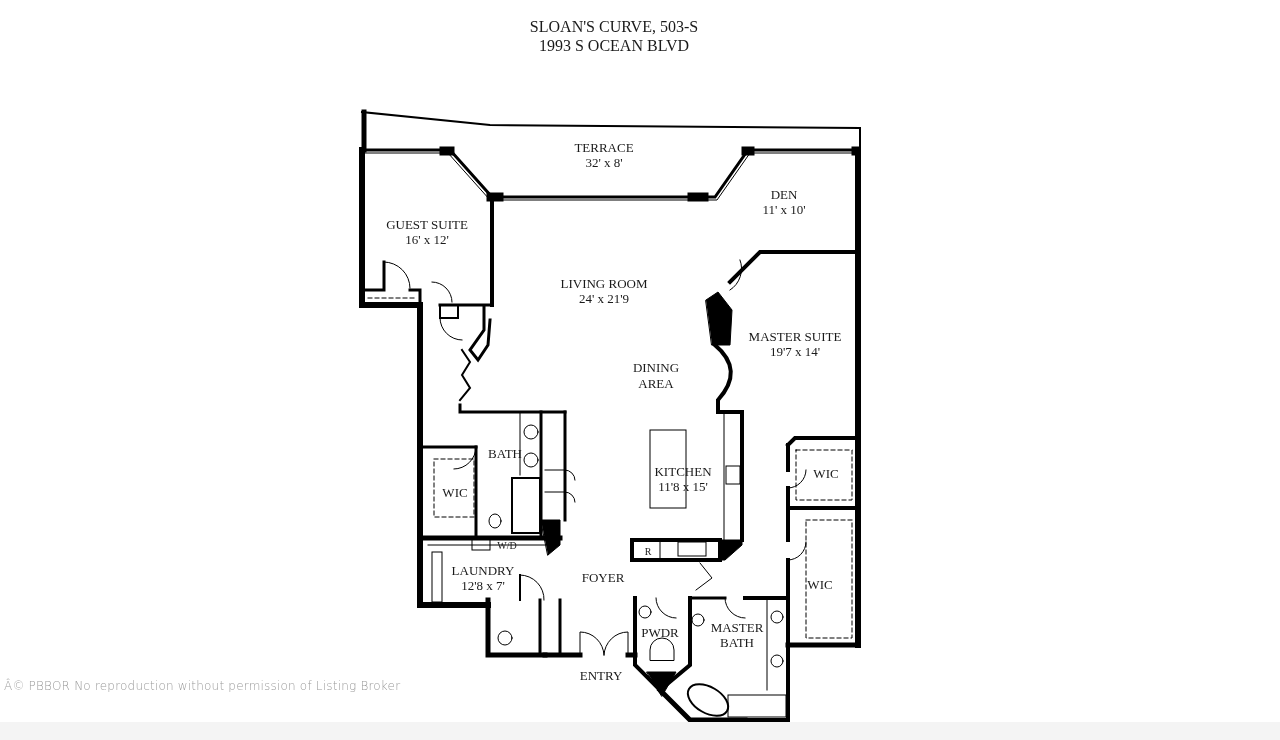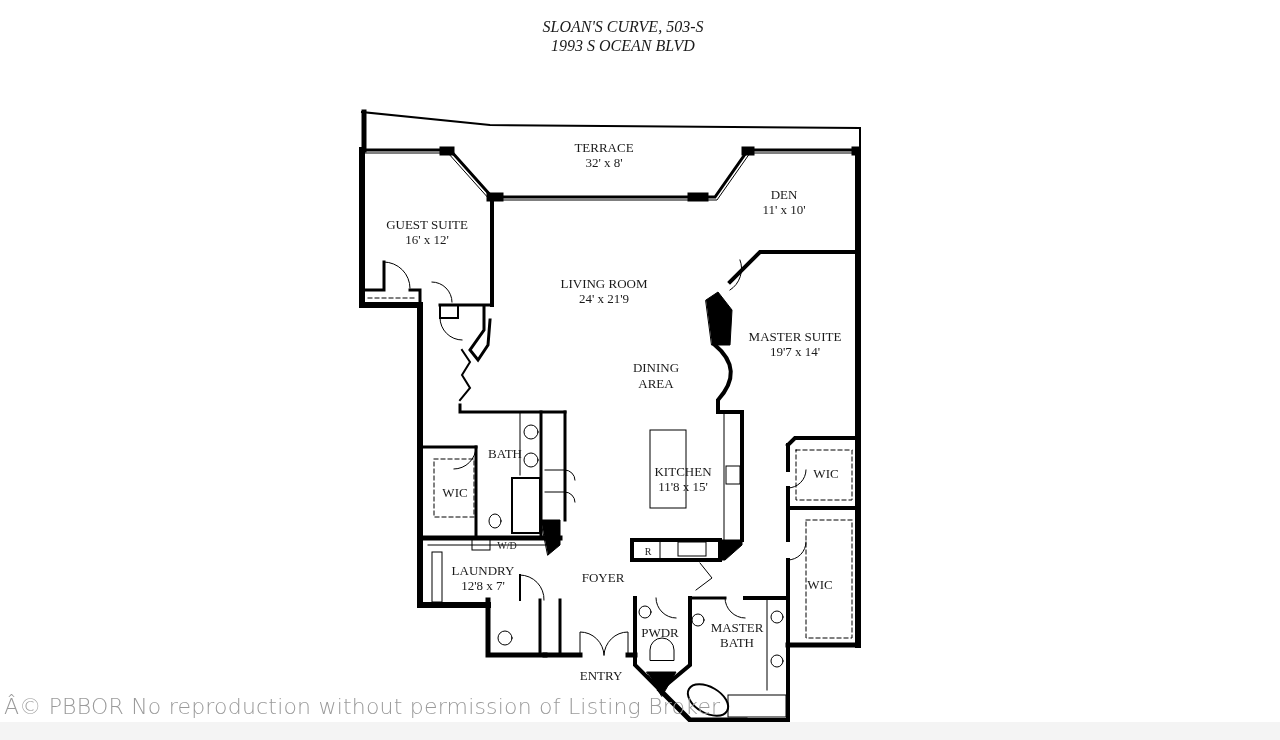--- a/index.html
+++ b/index.html
@@ -1,27 +1,27 @@
 <!DOCTYPE html>
 <html><head>
 <meta charset="utf-8">
 <style>
   html, body { margin: 0; padding: 0; background: #ffffff; }
   body { width: 1280px; height: 740px; position: relative; overflow: hidden; }
   .title {
-    position: absolute; left: 17px; width: 1212px; text-align: center;
-    font-family: "Liberation Serif", serif; color: #1a1a1a; font-size: 16px; line-height: 18px; font-style: italic;
+    position: absolute; left: 8px; width: 1212px; text-align: center;
+    font-family: "Liberation Serif", serif; color: #1a1a1a; font-size: 16px; line-height: 18px;
   }
   .title.l1 { top: 18px; }
   .title.l2 { top: 37px; }
   svg.plan { position: absolute; left: 0; top: 0; }
   .lbl { font-family: "Liberation Serif", serif; font-size: 13px; fill: #1a1a1a; text-anchor: middle; }
   .watermark {
-    position: absolute; left: 4px; top: 694px; font-family: "DejaVu Sans", sans-serif;
-    font-size: 22px; color: #9a9a9a; letter-spacing: 0.2px; font-weight: 300;
+    position: absolute; left: 4px; top: 679px; font-family: "DejaVu Sans", sans-serif;
+    font-size: 12px; color: #9a9a9a; letter-spacing: 0.2px; font-weight: 300;
   }
   .bottom-band { position: absolute; left: 0; top: 722px; width: 1280px; height: 18px; background: #f4f4f4; }
 </style>
 </head>
 <body>
 
 <div class="title l1">SLOAN'S CURVE, 503-S</div>
 <div class="title l2">1993 S OCEAN BLVD</div>
 
 <svg class="plan" width="1280" height="740" viewBox="0 0 1280 740">

